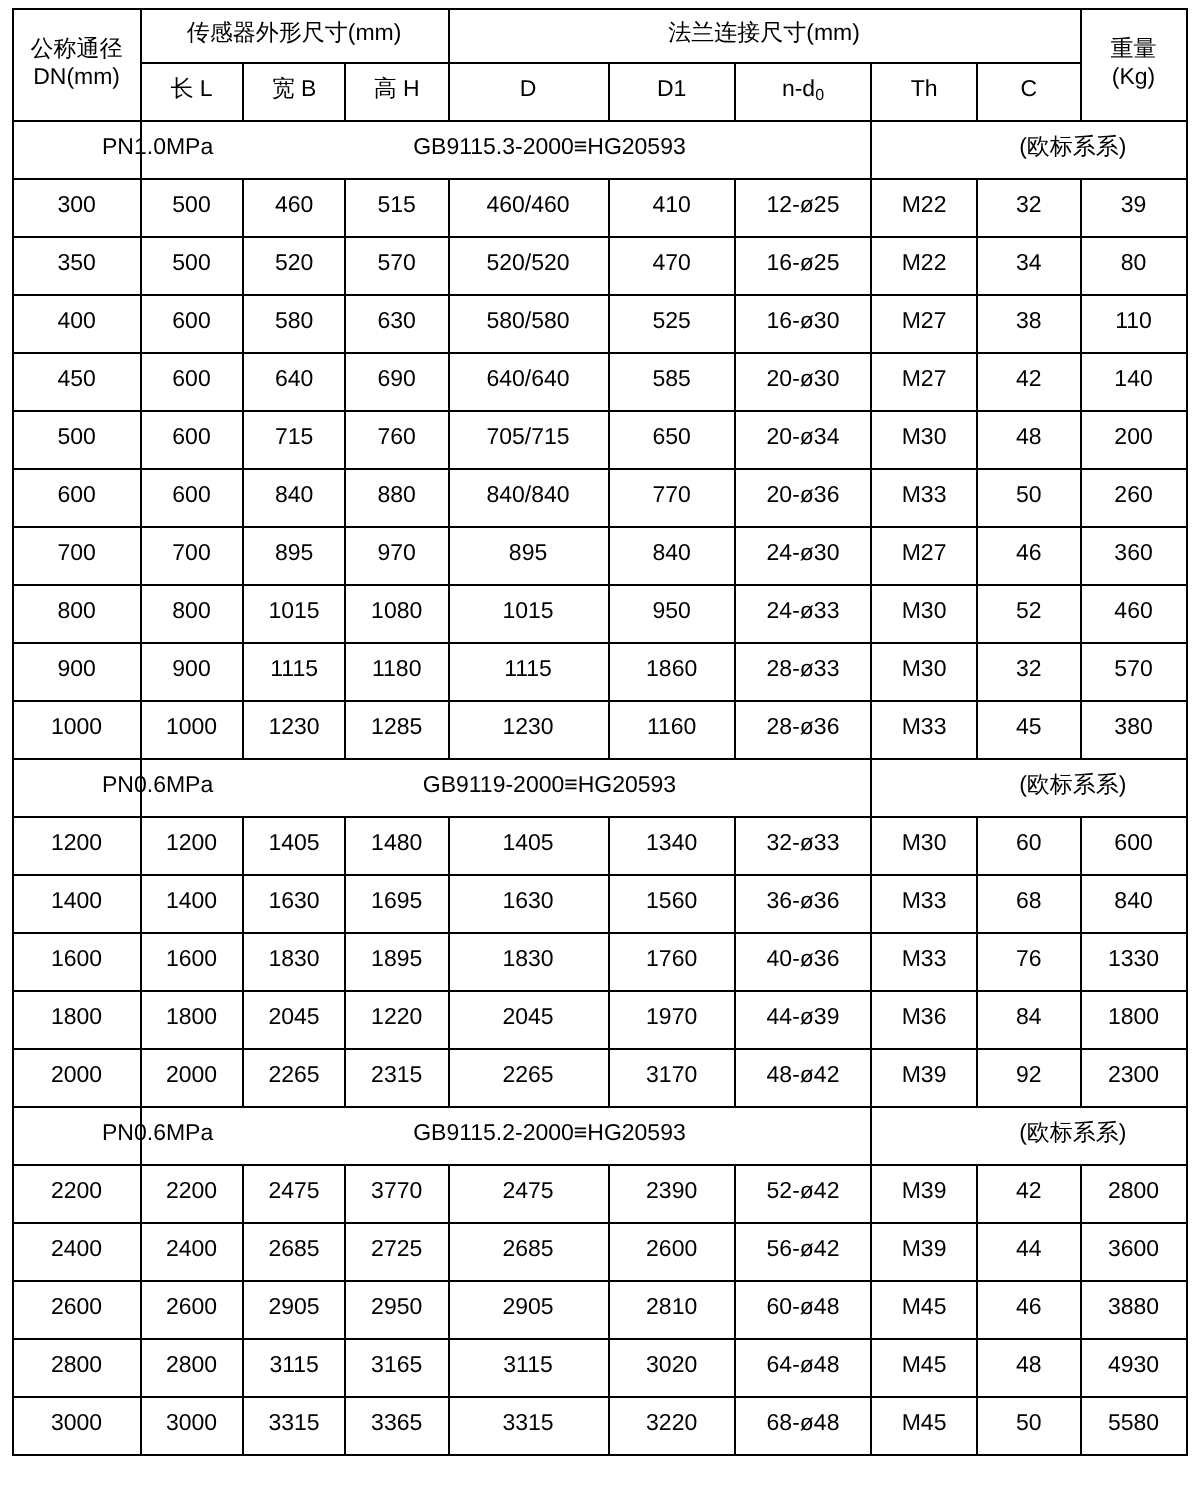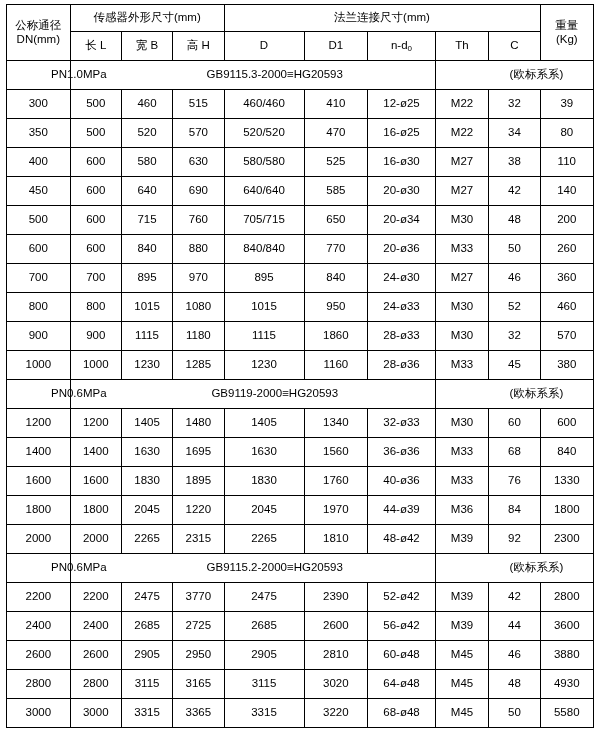--- a/index.html
+++ b/index.html
@@ -306,21 +306,21 @@
           <td>M36</td>
           <td>84</td>
           <td>1800</td>
         </tr>
         <tr class="data">
           <td>2000</td>
           <td>2000</td>
           <td>2265</td>
           <td>2315</td>
           <td>2265</td>
-          <td>1810</td>
+          <td>3170</td>
           <td>48-ø42</td>
           <td>M39</td>
           <td>92</td>
           <td>2300</td>
         </tr>
         <tr class="section">
           <td class="sec-label">PN0.6MPa</td>
           <td class="sec-std" colspan="6">GB9115.2-2000≡HG20593</td>
           <td class="sec-note" colspan="3">(欧标系系)</td>
         </tr>

